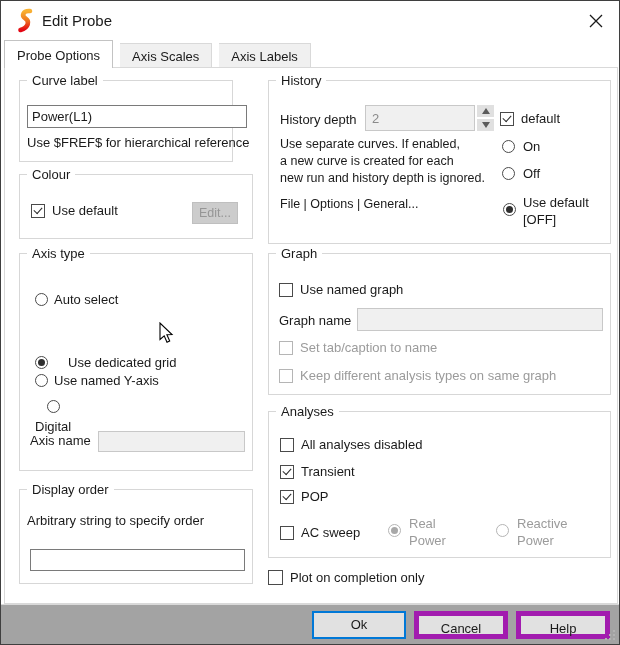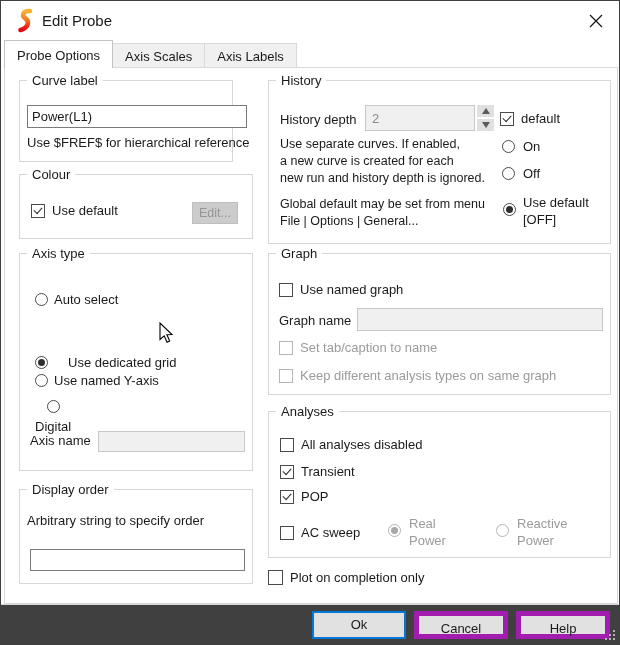--- a/index.html
+++ b/index.html
@@ -10,21 +10,21 @@
   }
   
   .titlebar{position:absolute;left:0;top:0;right:0;height:39px;background:#fff;}
   .title{position:absolute;left:41px;top:11px;font-size:15px;}
   .logo{position:absolute;left:13px;top:7px;}
   .closebtn{position:absolute;right:6px;top:6px;width:34px;height:27px;
     display:flex;align-items:center;justify-content:center;}
   
   .tabs{position:absolute;left:3px;top:39px;height:28px;display:flex;align-items:flex-end;z-index:4;}
   .tab{box-sizing:border-box;height:25px;padding:5px 12px 0 12px;background:#f0f0f0;
-    border:1px solid #d9d9d9;margin-right:0;white-space:nowrap;}
+    border:1px solid #d9d9d9;margin-right:7px;white-space:nowrap;}
   .tab + .tab{border-left:none;}
   .tab.active{height:28px;padding-top:7px;background:#ffffff;border:1px solid #c3c3c3;
     border-bottom:none;z-index:5;}
   .pane{position:absolute;left:3px;top:66px;width:614px;height:537px;box-sizing:border-box;
     background:#fff;border:1px solid #d9d9d9;z-index:1;}
   
   .group{position:absolute;border:1px solid #d7d7d7;background:#fff;box-sizing:border-box;z-index:2;}
   .legend{position:absolute;top:-8px;left:7px;background:#fff;padding:0 5px;line-height:15px;white-space:nowrap;}
   .row{position:absolute;display:flex;align-items:center;gap:7px;height:15px;white-space:nowrap;}
   .note{position:absolute;white-space:nowrap;font-size:13px;}
@@ -51,21 +51,21 @@
   .spin-field{width:110px;box-sizing:border-box;background:#f0f0f0;border:1px solid #c8c8c8;
     color:#8a8a8a;padding:5px 0 0 6px;}
   .spin-btns{width:17px;margin-left:2px;display:flex;flex-direction:column;gap:2px;}
   .spin-b{flex:1;background:#e0e0e0;display:flex;align-items:center;justify-content:center;}
   .tri-up{width:0;height:0;border-left:4.5px solid transparent;border-right:4.5px solid transparent;
     border-bottom:6px solid #5b5b5b;}
   .tri-dn{width:0;height:0;border-left:4.5px solid transparent;border-right:4.5px solid transparent;
     border-top:6px solid #5b5b5b;}
   .two-line{position:absolute;line-height:17px;white-space:nowrap;}
   
-  .footer{position:absolute;left:0;top:603px;width:100%;height:42px;background:#404040;
+  .footer{position:absolute;left:0;top:603px;width:100%;height:42px;background:#a3a3a3;
     border-top:1px solid #d9d9d9;box-sizing:border-box;z-index:3;}
   .btn{position:absolute;top:6px;width:94px;height:28px;box-sizing:border-box;background:#e1e1e1;
     border:5px solid #a21caf;text-align:center;line-height:26px;}
   .btn.default{border:2px solid #0078d7;line-height:24px;}
   .grip{position:absolute;right:3px;bottom:3px;}
   .cursor{position:absolute;left:158px;top:321px;z-index:20;}
 </style>
 </head>
 <body>
 
@@ -171,21 +171,20 @@
     </div>
     <div class="row" style="left:233px;top:58px;gap:8px;">
       <span class="rb"></span>
       <span>On</span>
     </div>
     <div class="row" style="left:233px;top:85px;gap:8px;">
       <span class="rb"></span>
       <span>Off</span>
     </div>
     <div class="para" style="left:11px;top:115px;">
-      <div>Global default may be set from menu</div>
       <div>File | Options | General...</div>
     </div>
     <span class="rb selected" style="position:absolute;left:234px;top:122px;"></span>
     <div class="two-line" style="left:254px;top:113px;">
       <div>Use default</div>
       <div>[OFF]</div>
     </div>
   </div>
 
   <div class="group" style="left:267px;top:252px;width:343px;height:142px;">

